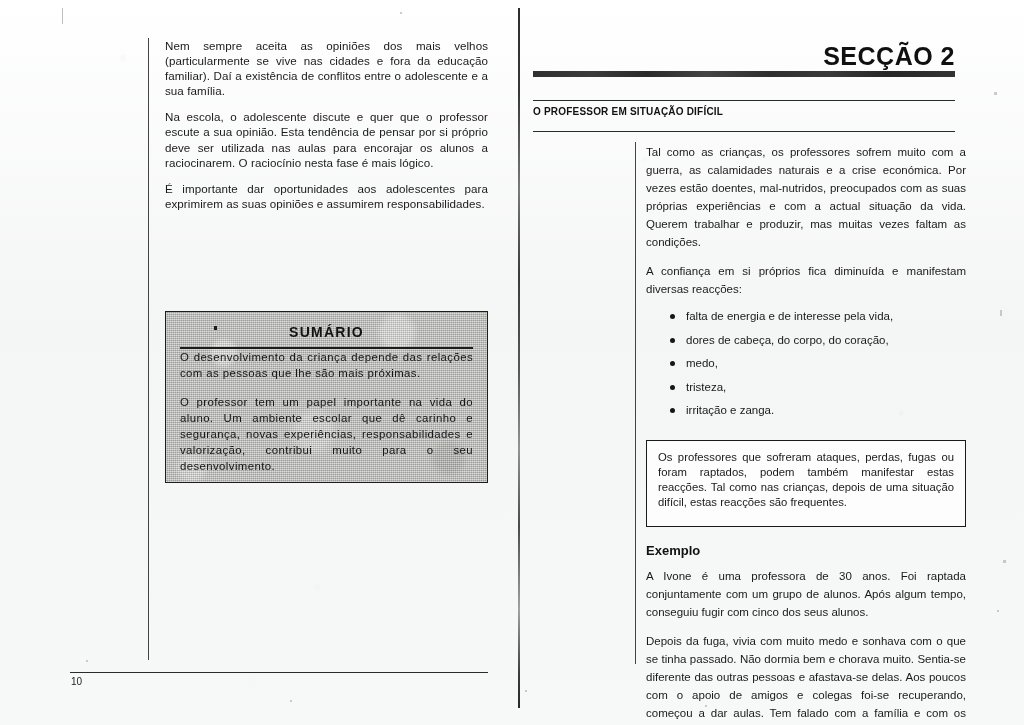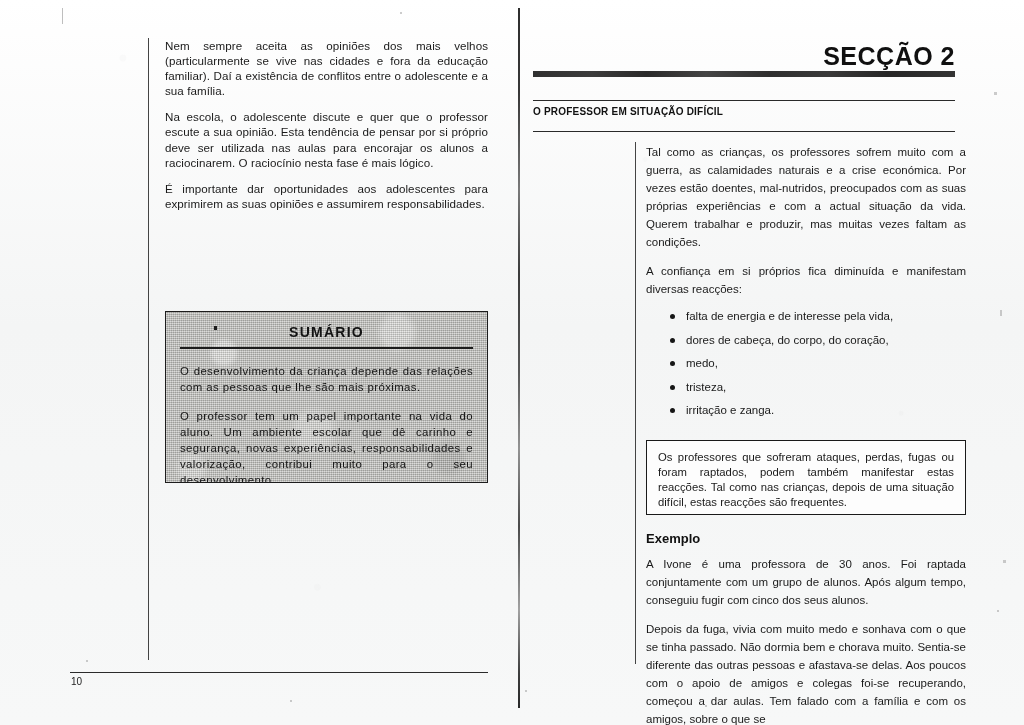--- a/index.html
+++ b/index.html
@@ -122,21 +122,20 @@
     height: 4px;
     background: #1d1d1d;
   }
   .sumario-rule {
     height: 1.6px;
     background: #1c1c1c;
     margin: 7px 14px 0 14px;
   }
   .sumario-body {
     padding: 0 14px;
-    margin-top: 14px;
   }
   .sumario-p {
     font-size: 11.4px;
     line-height: 16px;
     text-align: justify;
     margin: 0 0 13px 0;
     color: #151515;
     letter-spacing: 0.035em;
   }
 
@@ -244,21 +243,21 @@
     top: 5px;
     width: 5px;
     height: 5px;
     border-radius: 50%;
     background: #161616;
   }
   .callout-box {
     border: 1.3px solid #1a1a1a;
     box-sizing: border-box;
     background: #fdfdfd;
-    padding: 9px 11px 4px 11px;
+    padding: 9px 11px 16px 11px;
     margin: 6px 0 16px 0;
   }
   .callout-box p {
     font-size: 11.3px;
     line-height: 15px;
     text-align: justify;
     margin: 0;
     color: #1a1a1a;
   }
   .exemplo-head {

